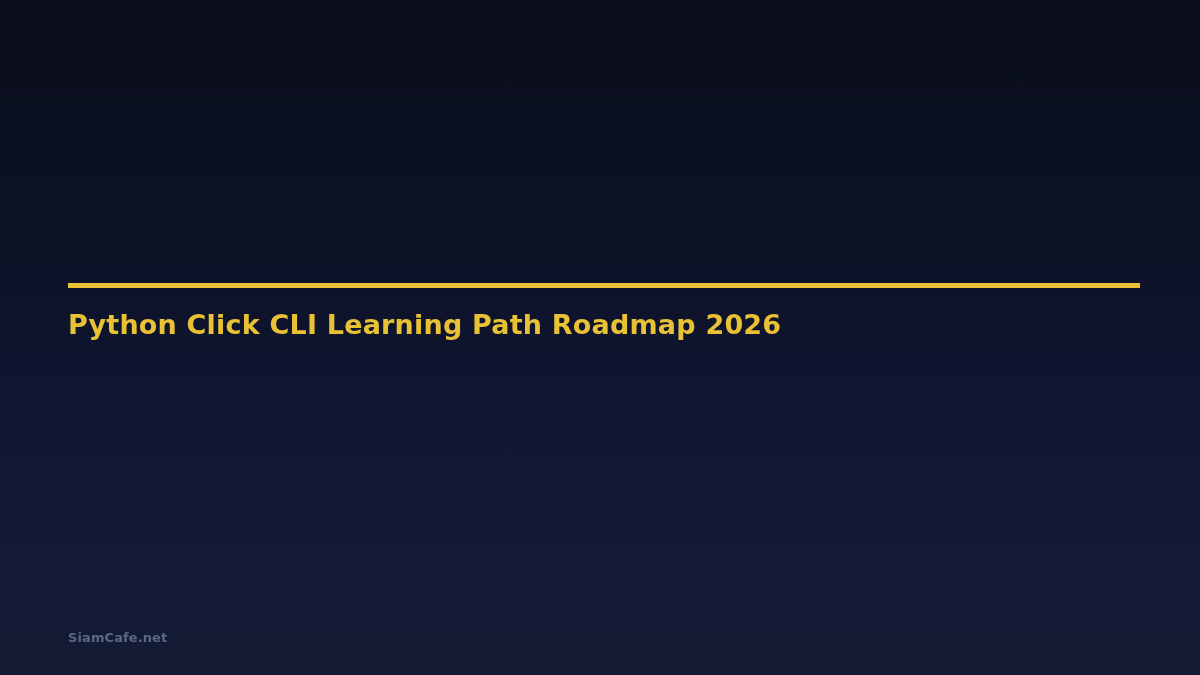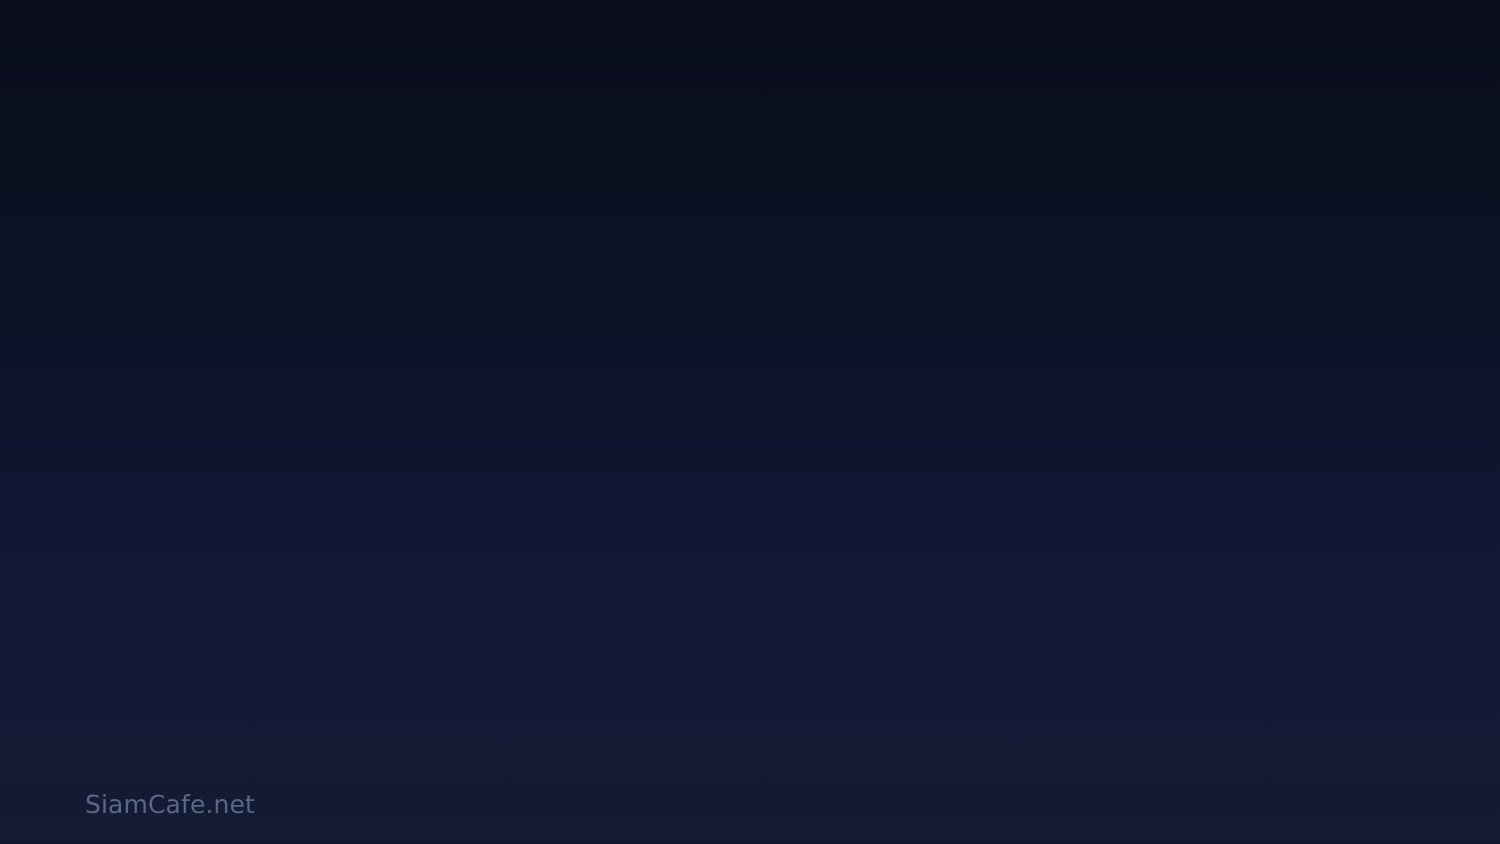--- a/index.html
+++ b/index.html
@@ -51,28 +51,32 @@
     line-height: 1.2;
     letter-spacing: 0.2px;
     color: #e8c135;
     white-space: nowrap;
   }
 
   .footer {
     position: absolute;
     left: 68px;
     top: 630px;
-    font-size: 20px;
-    font-weight: normal;
+    font-size: 13px;
+    font-weight: bold;
     line-height: 1.3;
     color: #5c6687;
     letter-spacing: 0.1px;
   }
 </style>
 </head>
 <body>
 
 <div class="slide">
 
+  <div class="title-block">
+    <div class="accent-bar"></div>
+    <h1 class="slide-title">Python Click CLI Learning Path Roadmap 2026</h1>
+  </div>
 
   <div class="footer">SiamCafe.net</div>
 
 </div>
 
 </body></html>

